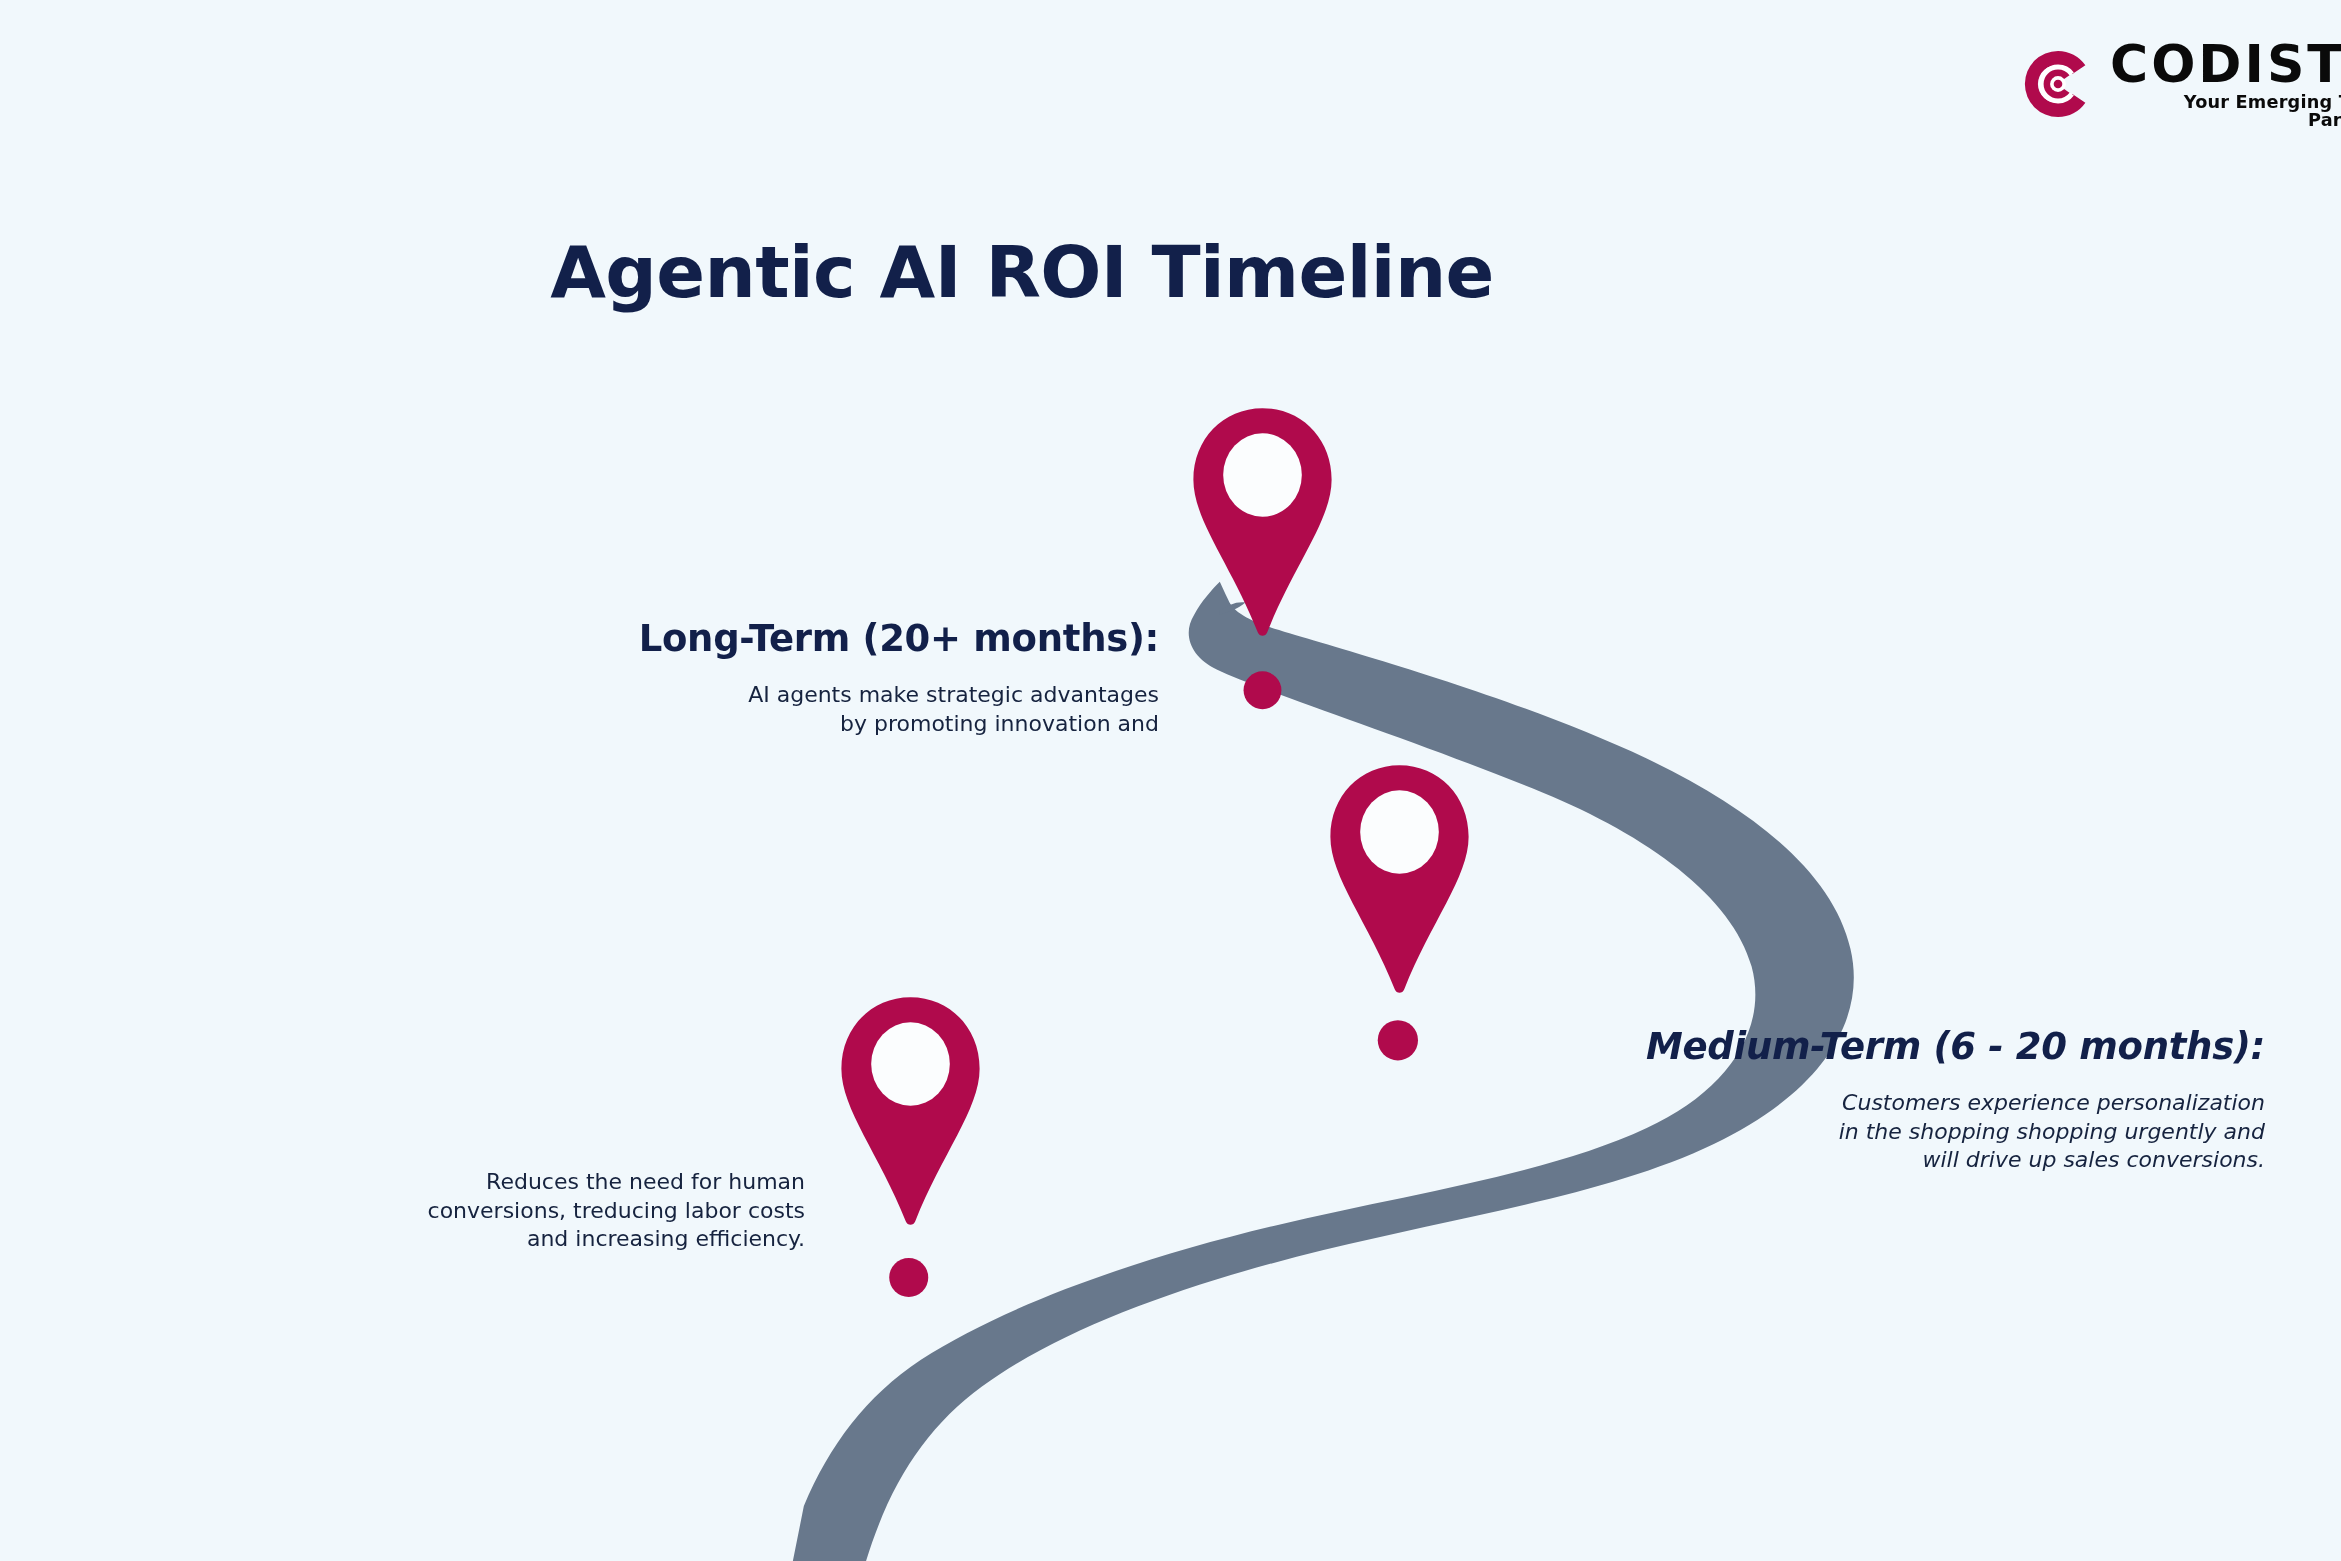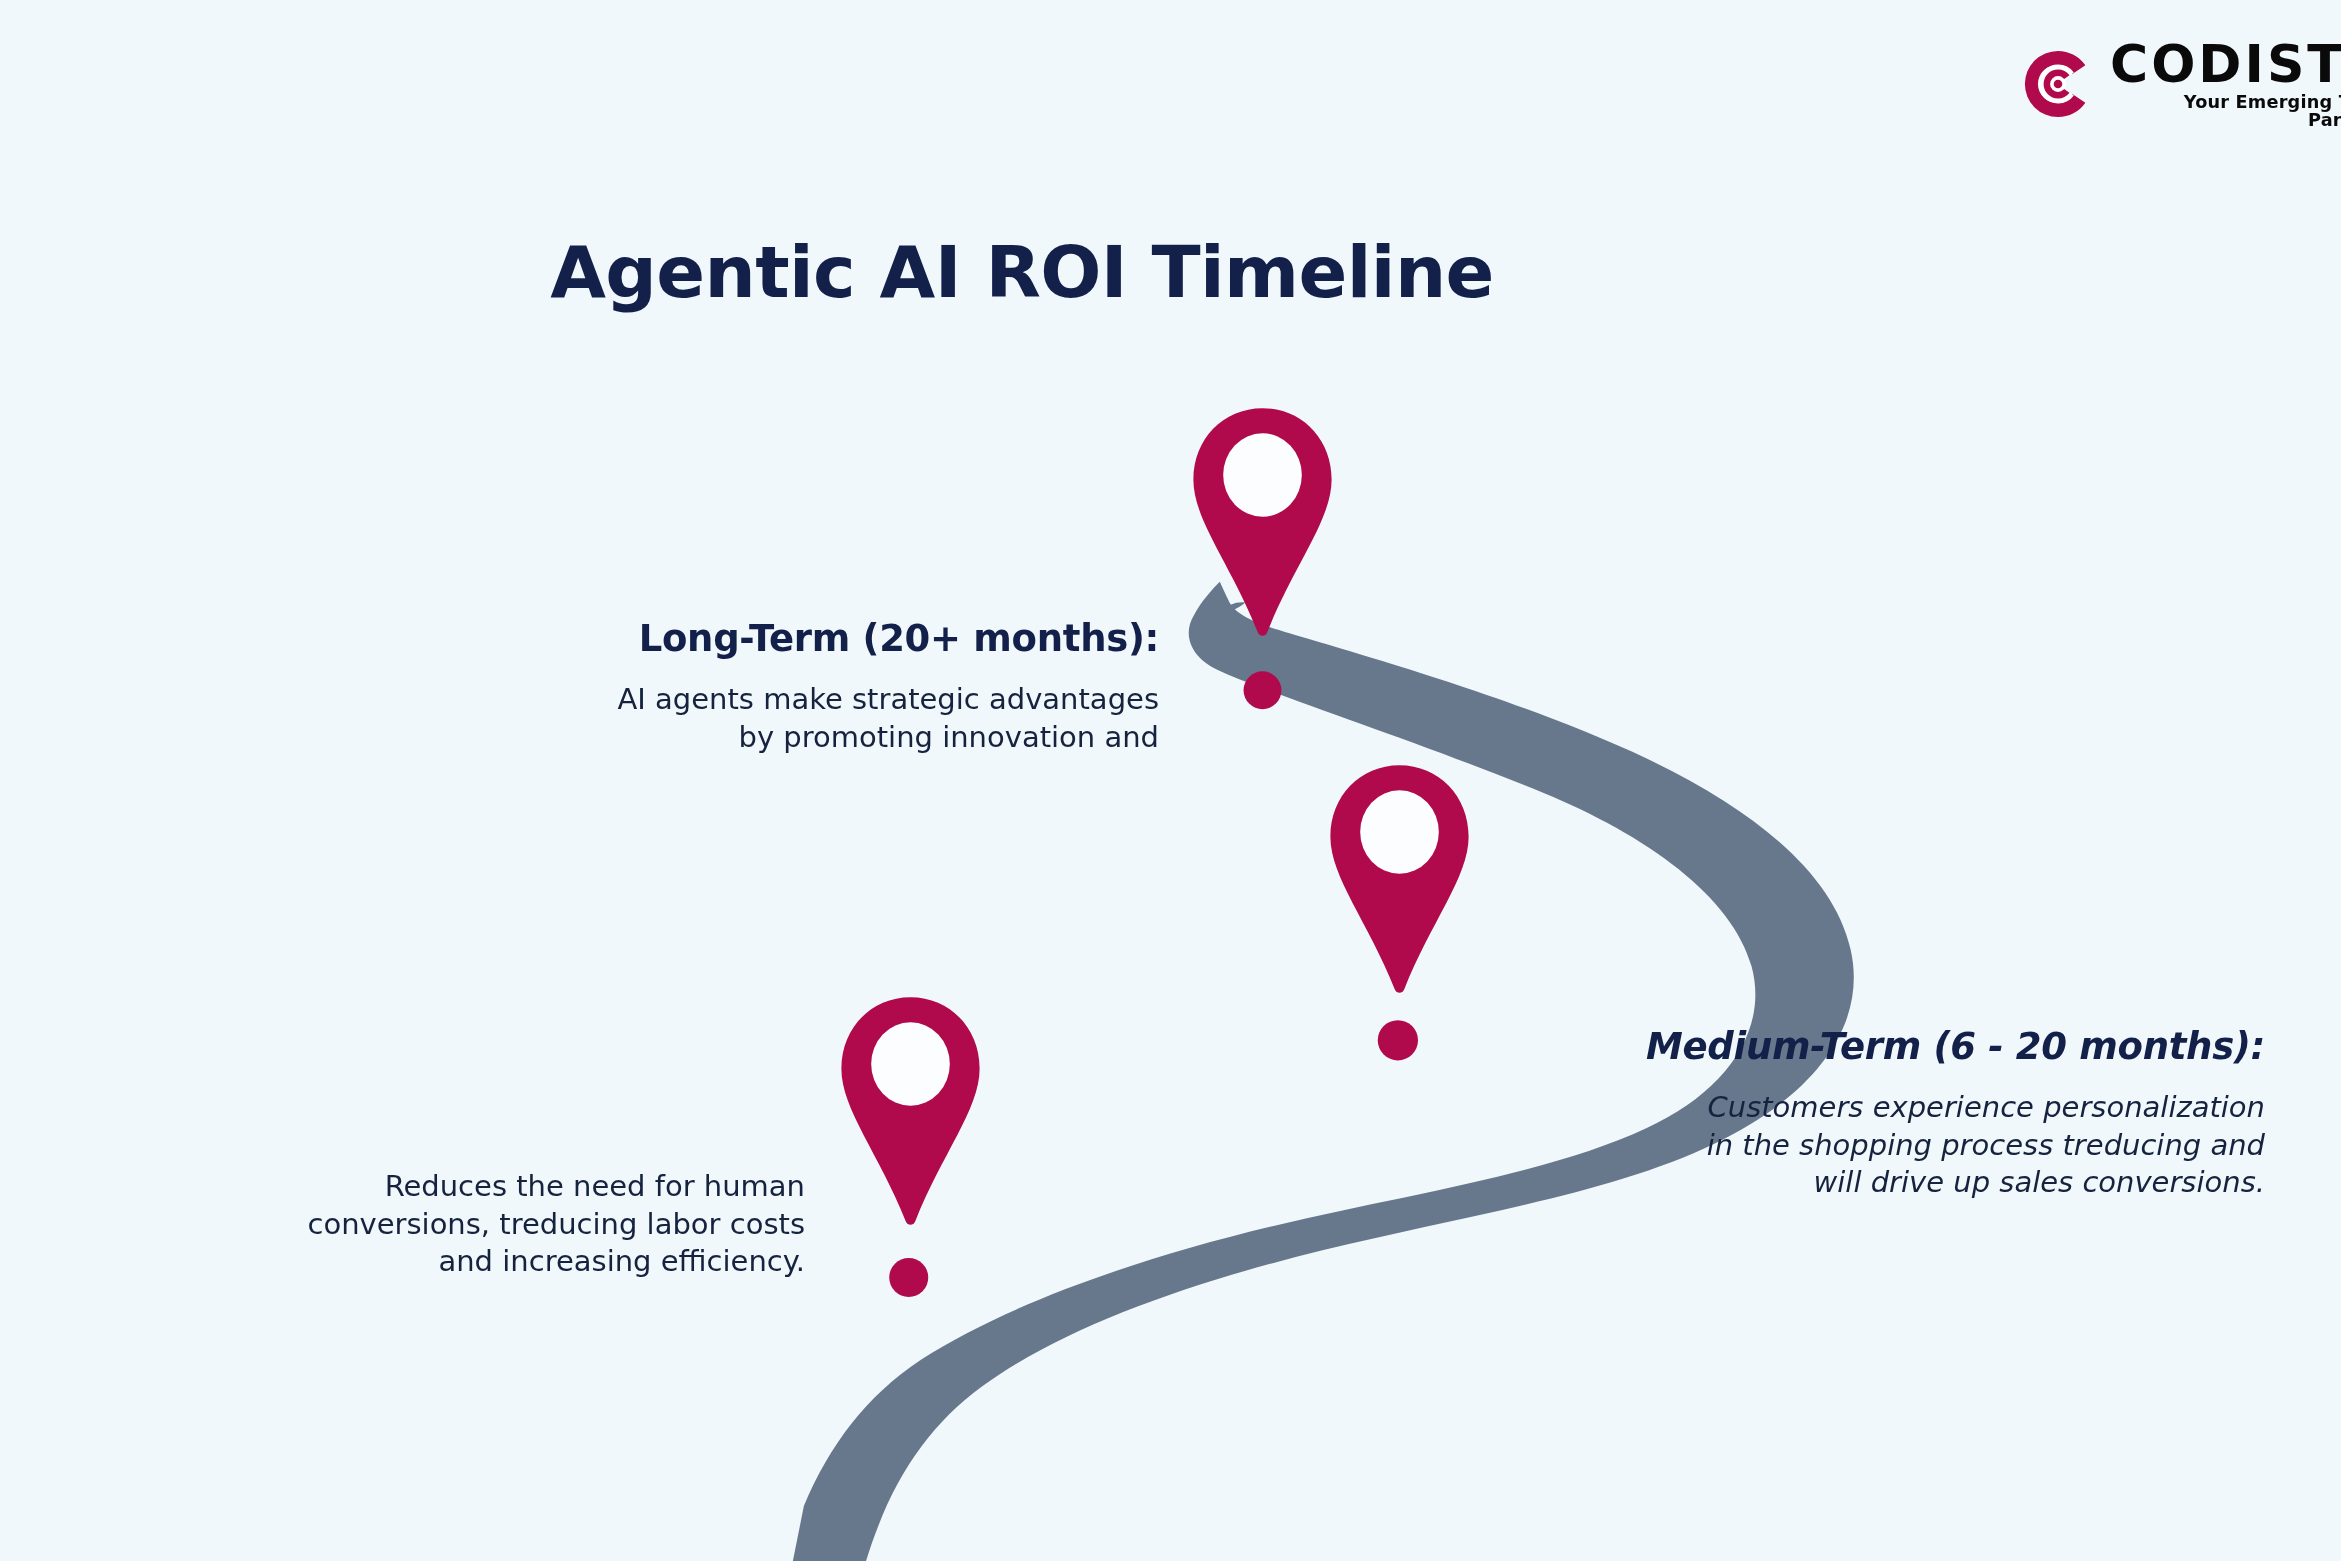--- a/index.html
+++ b/index.html
@@ -78,21 +78,21 @@
   .block { position: absolute; }
   .block-heading {
     font-size: 37px;
     font-weight: 700;
     color: #12204a;
     letter-spacing: -0.3px;
     font-family: "DejaVu Sans", sans-serif;
     white-space: nowrap;
   }
   .block-body {
-    font-size: 29px;
+    font-size: 22px;
     font-weight: 400;
     color: #16233f;
     line-height: 1.30;
     margin-top: 21px;
     font-family: "DejaVu Sans", sans-serif;
   }
   .align-right { text-align: right; }
   .align-left  { text-align: right; font-style: italic; }
 
   #block-long  { left: 445px;  top: 585px;  width: 714px; margin-top: 32px; }
@@ -184,19 +184,19 @@
       <div>Reduces the need for human</div>
       <div>conversions, treducing labor costs</div>
       <div>and increasing efficiency.</div>
     </div>
   </div>
 
   <div class="block align-left" id="block-medium">
     <div class="block-heading">Medium-Term (6 - 20 months):</div>
     <div class="block-body">
       <div>Customers experience personalization</div>
-      <div>in the shopping process treducing and</div>
+      <div>in the shopping shopping urgently and</div>
       <div>will drive up sales conversions.</div>
     </div>
   </div>
 
 </div>
 
 
 </body></html>

